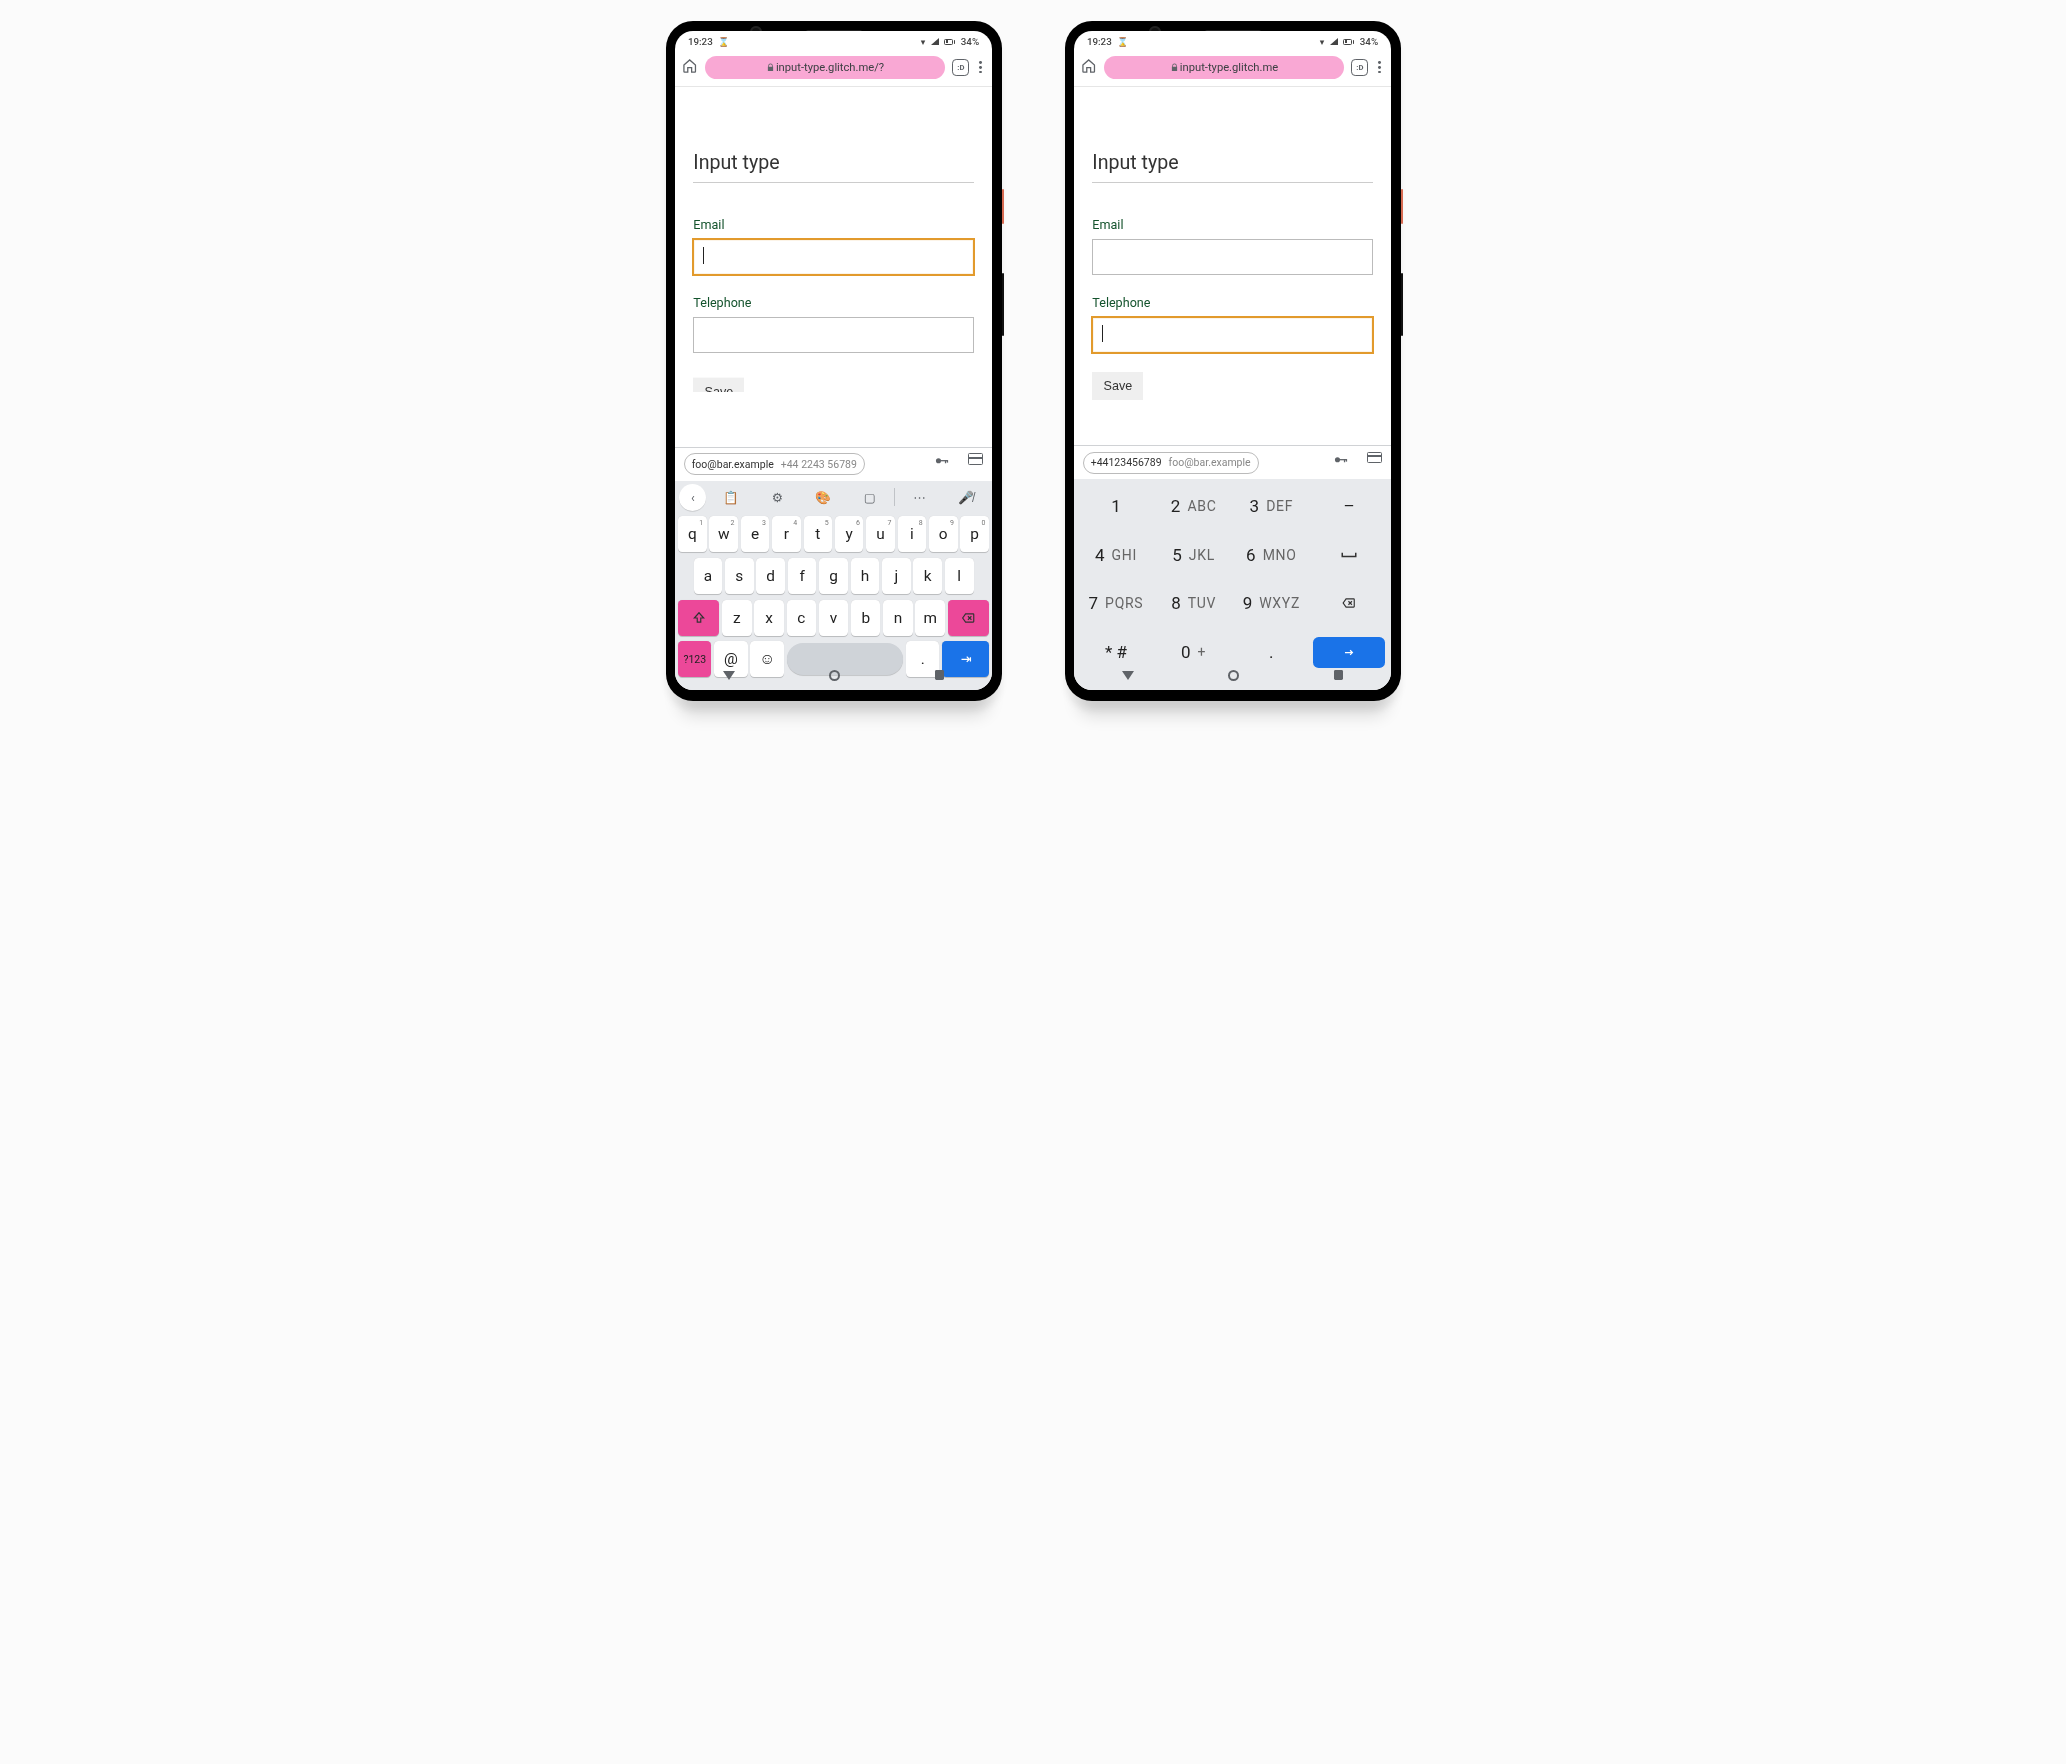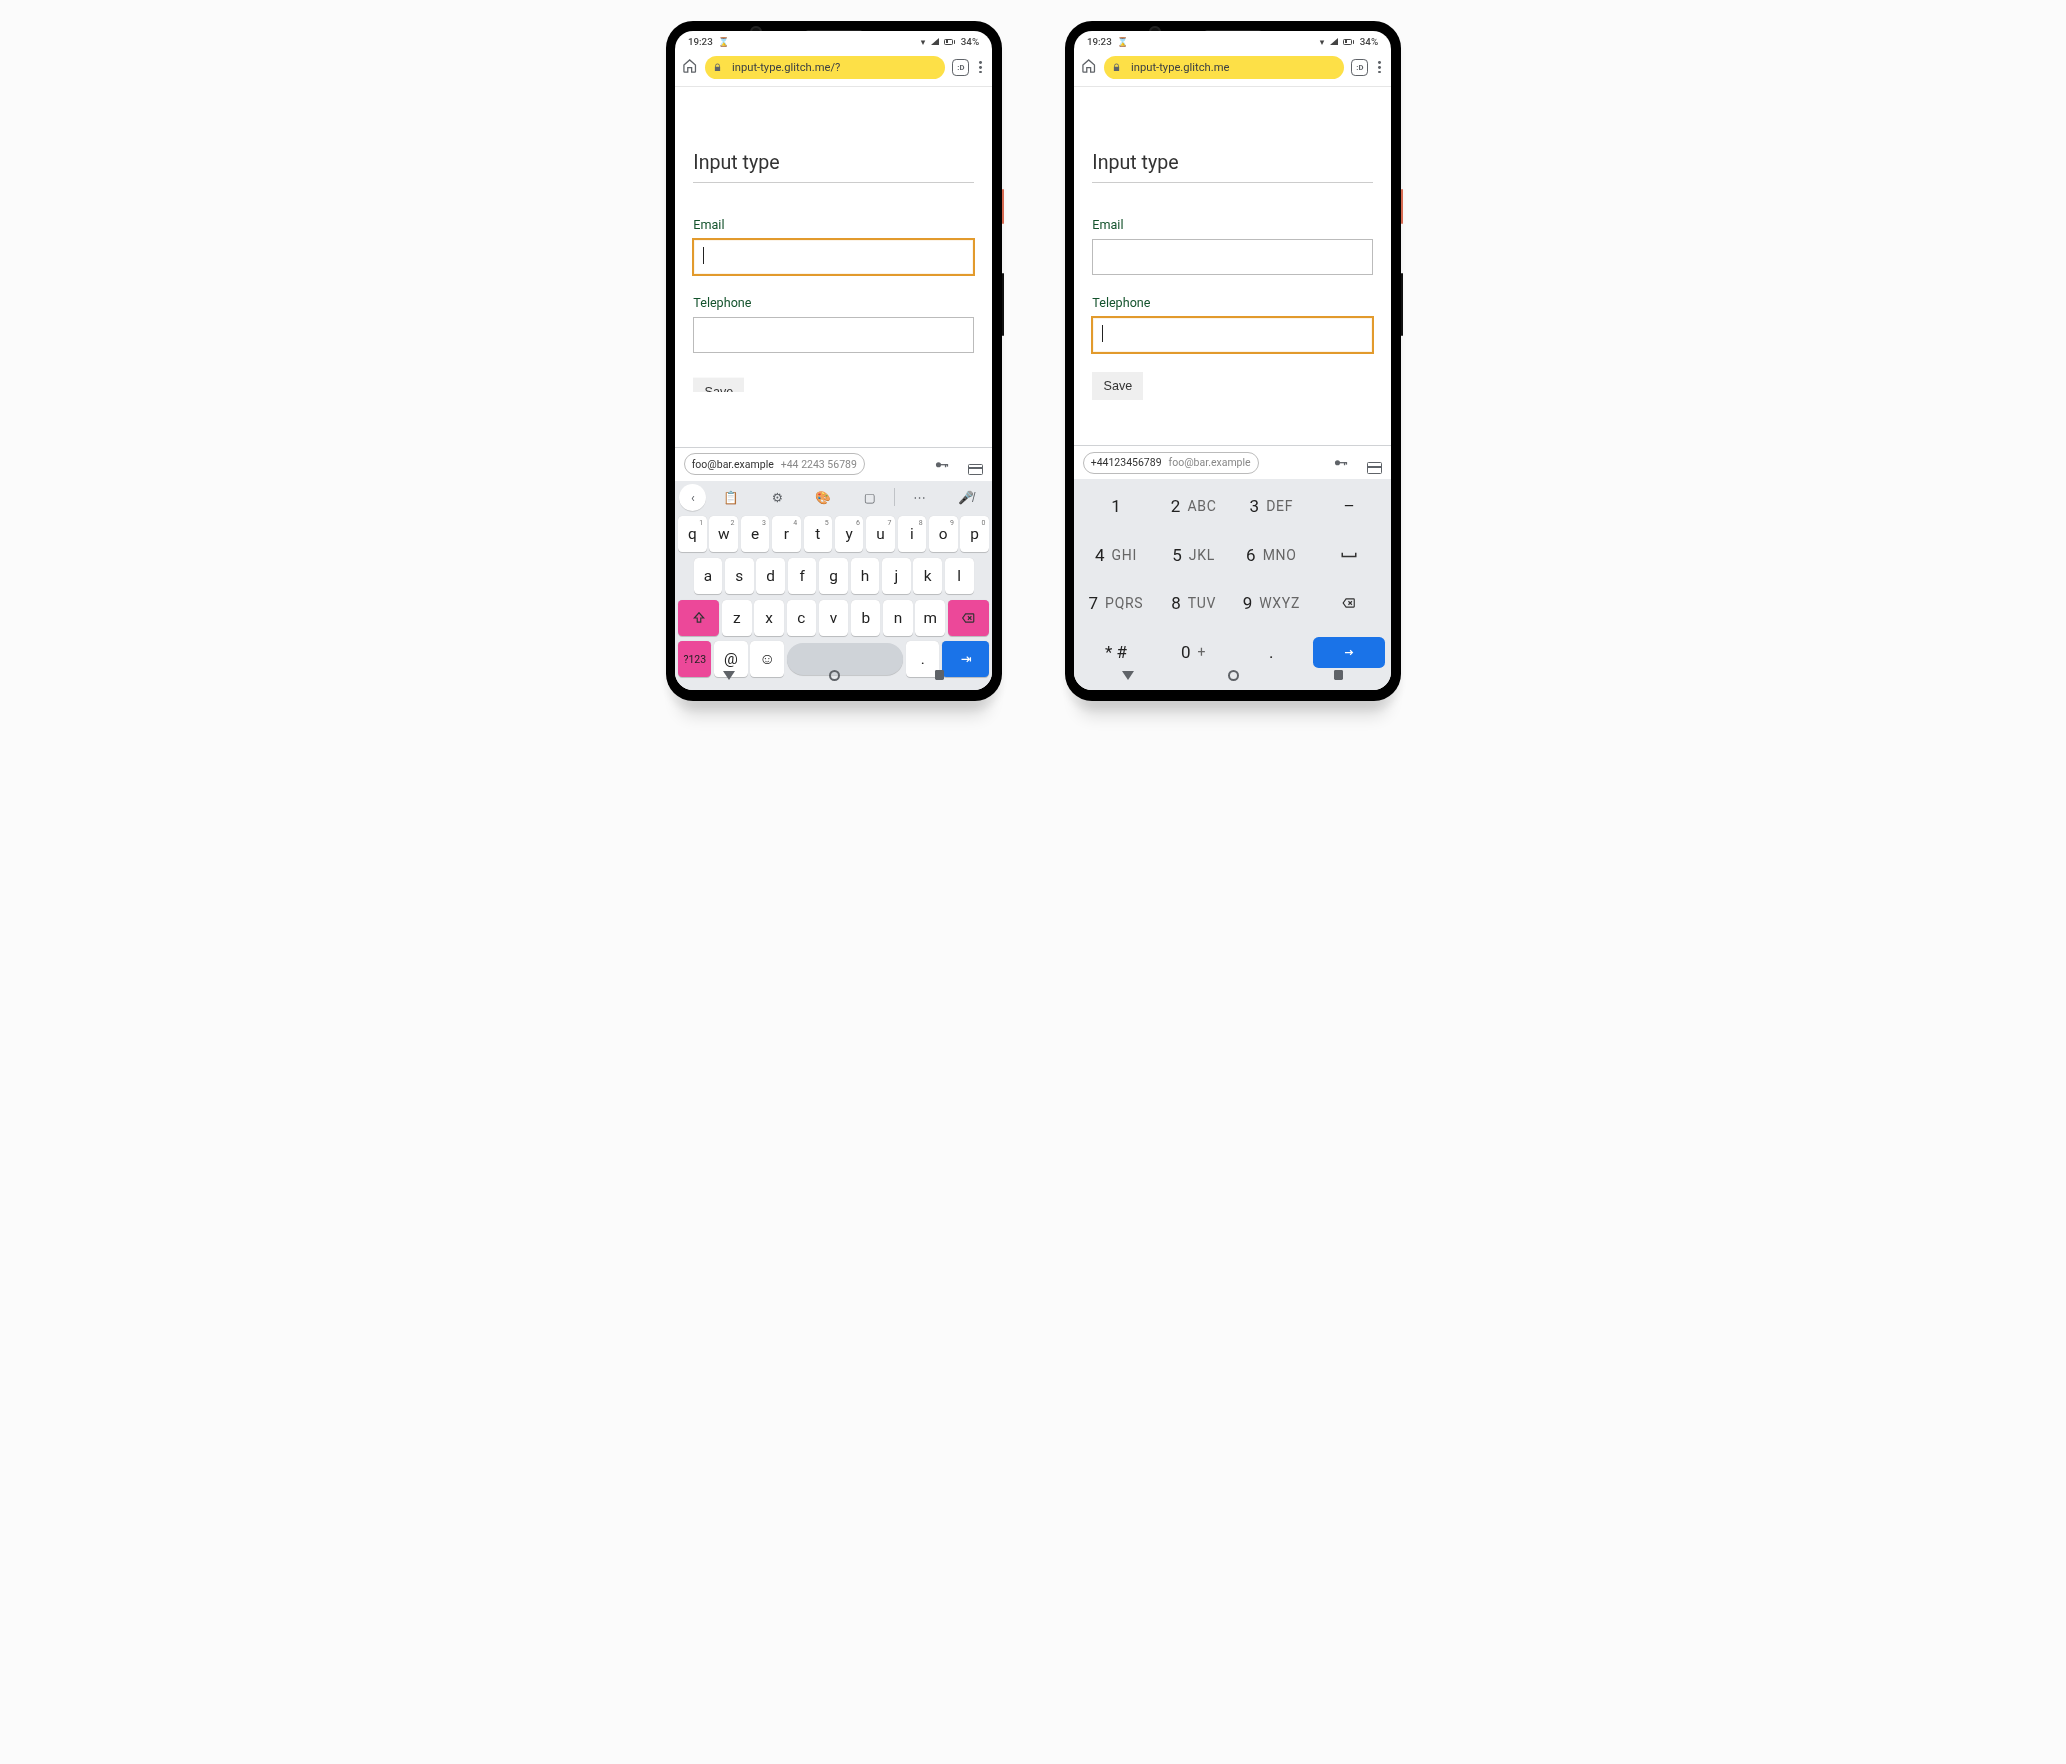--- a/index.html
+++ b/index.html
@@ -62,23 +62,23 @@
   .batt-fill { position:absolute;left:0.7px;top:0.7px;bottom:0.7px;width:34%;background:#444;}
   .batt-tip { width:1.1px;height:3.5px;background:#444;border-radius:0 0.7px 0.7px 0;}
   
   .chrome {
     display:flex; align-items:center; gap:7px;
     padding: 4.2px 7px 7px;
     border-bottom: 0.7px solid #e6e6e6;
   }
   .home-icon svg { width:15.4px;height:15.4px; }
   .omnibox {
-    flex:1; background:#fde047; border-radius:12.6px;
-    display:flex; align-items:center; gap:10px;
-    padding: 4.9px 8.4px; font-size:11.2px; color:#3c4043;
+    flex:1; background:#f9a8d4; border-radius:12.6px;
+    display:flex; align-items:center; gap:1px;
+    padding: 4.9px 8.4px; font-size:11.2px; color:#3c4043;justify-content:center;
   }
   .lock-icon svg { width:9px;height:9px; display:block; }
   .url-text { white-space:nowrap; overflow:hidden; text-overflow:clip; }
   .tab-sw {
     width:17px;height:17px;border:1.4px solid #5f6368;border-radius:4.2px;
     display:flex;align-items:center;justify-content:center;font-size:7.7px;font-weight:700;color:#5f6368;
   }
   .menu-dots { display:flex;flex-direction:column;gap:2.1px;padding:2.8px;}
   .menu-dots span { width:2.8px;height:2.8px;border-radius:50%;background:#5f6368;display:block;}
   
@@ -96,21 +96,21 @@
   .caret { display:inline-block;width:1.1px;height:17px;background:#222;vertical-align:middle;animation:blink 1.1s step-end infinite;}
   @keyframes blink { 50% { opacity:0 } }
   .save-btn {
     background:#efefef; border:none; padding:7px 11.2px; font-size:12.6px; color:#333;
   }
   .save-peek { height:19.6px; overflow:hidden; }
   .save-peek .save-btn { transform:translateY(5.6px);}
   
   .kb { margin-top:auto; background:#e8eaed; border-top:0.7px solid #d0d2d5; }
   .kb-suggest {
-    background:#fff; display:flex; align-items:flex-end; gap:19px;
+    background:#fff; display:flex; align-items:flex-start; gap:19px;
     padding:5.6px 8.4px;
   }
   .chip {
     border:0.7px solid #bbb; border-radius:11.2px; padding:3.5px 7px;
     font-size:10.5px; display:flex; gap:7px; align-items:center; color:#333; white-space:nowrap;
   }
   .chip .sep { color:#888; }
   .kb-suggest .spacer { flex:1; }
   .key-icon { width:15.4px;height:15.4px; }
   .card-icon { width:15.4px;height:11.2px;border:1.4px solid #5f6368;border-radius:1.4px;position:relative;}

